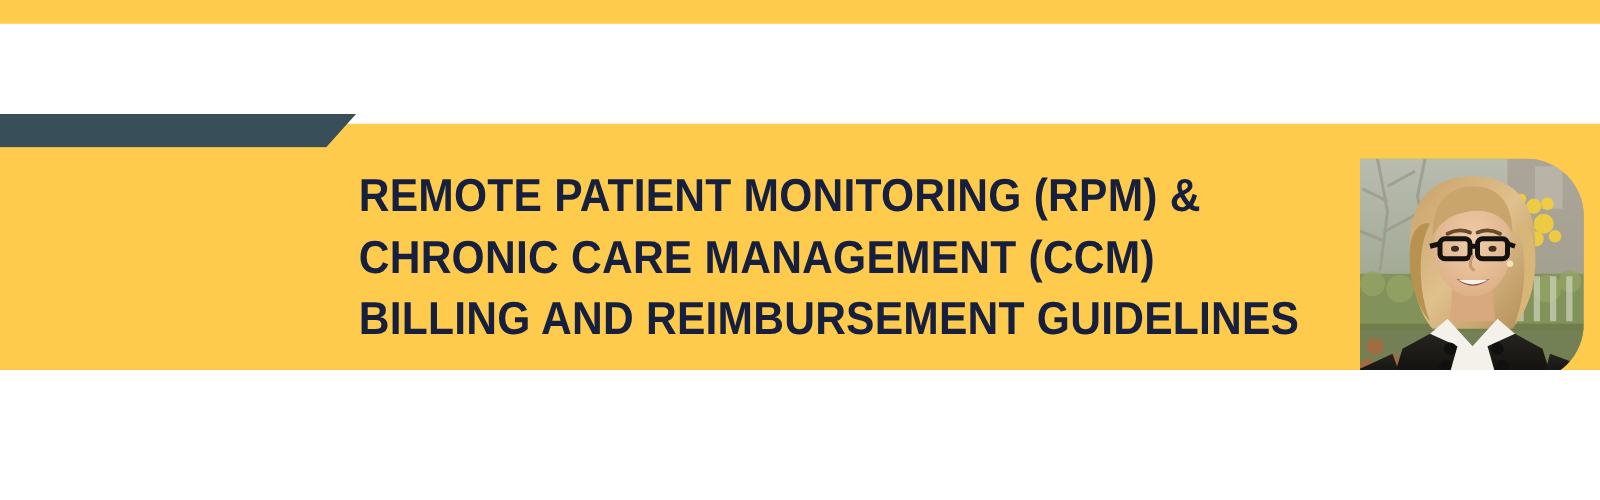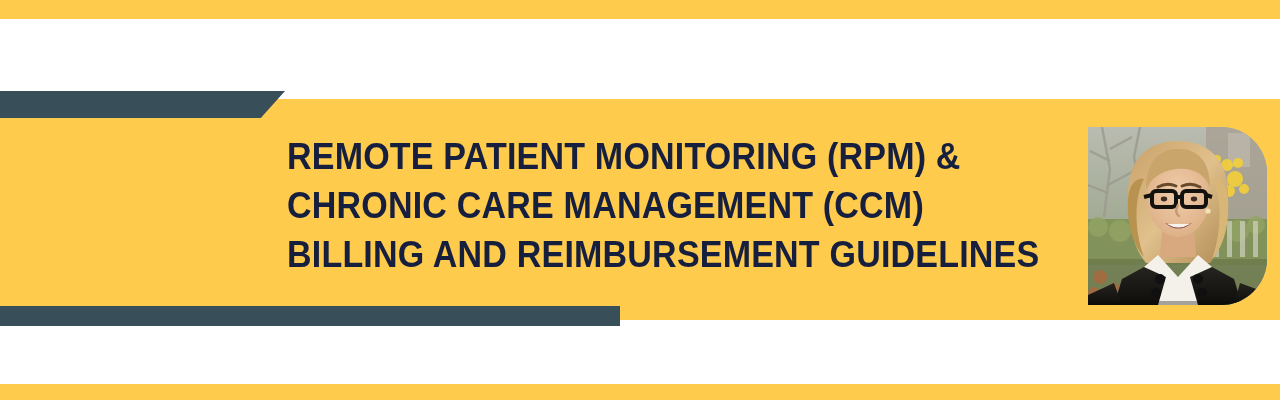--- a/index.html
+++ b/index.html
@@ -9,21 +9,21 @@
   }
   body {
     width: 1280px;
     height: 400px;
     font-family: "Liberation Sans", sans-serif;
     overflow: hidden;
   }
   .banner {
     position: relative;
     width: 1280px;
-    height: 400px;
+    height: 296px;
     background: #ffffff;
     overflow: hidden;
   }
   
   .top-rule {
     position: absolute;
     left: 0;
     top: 0;
     width: 1280px;
     height: 19px;

